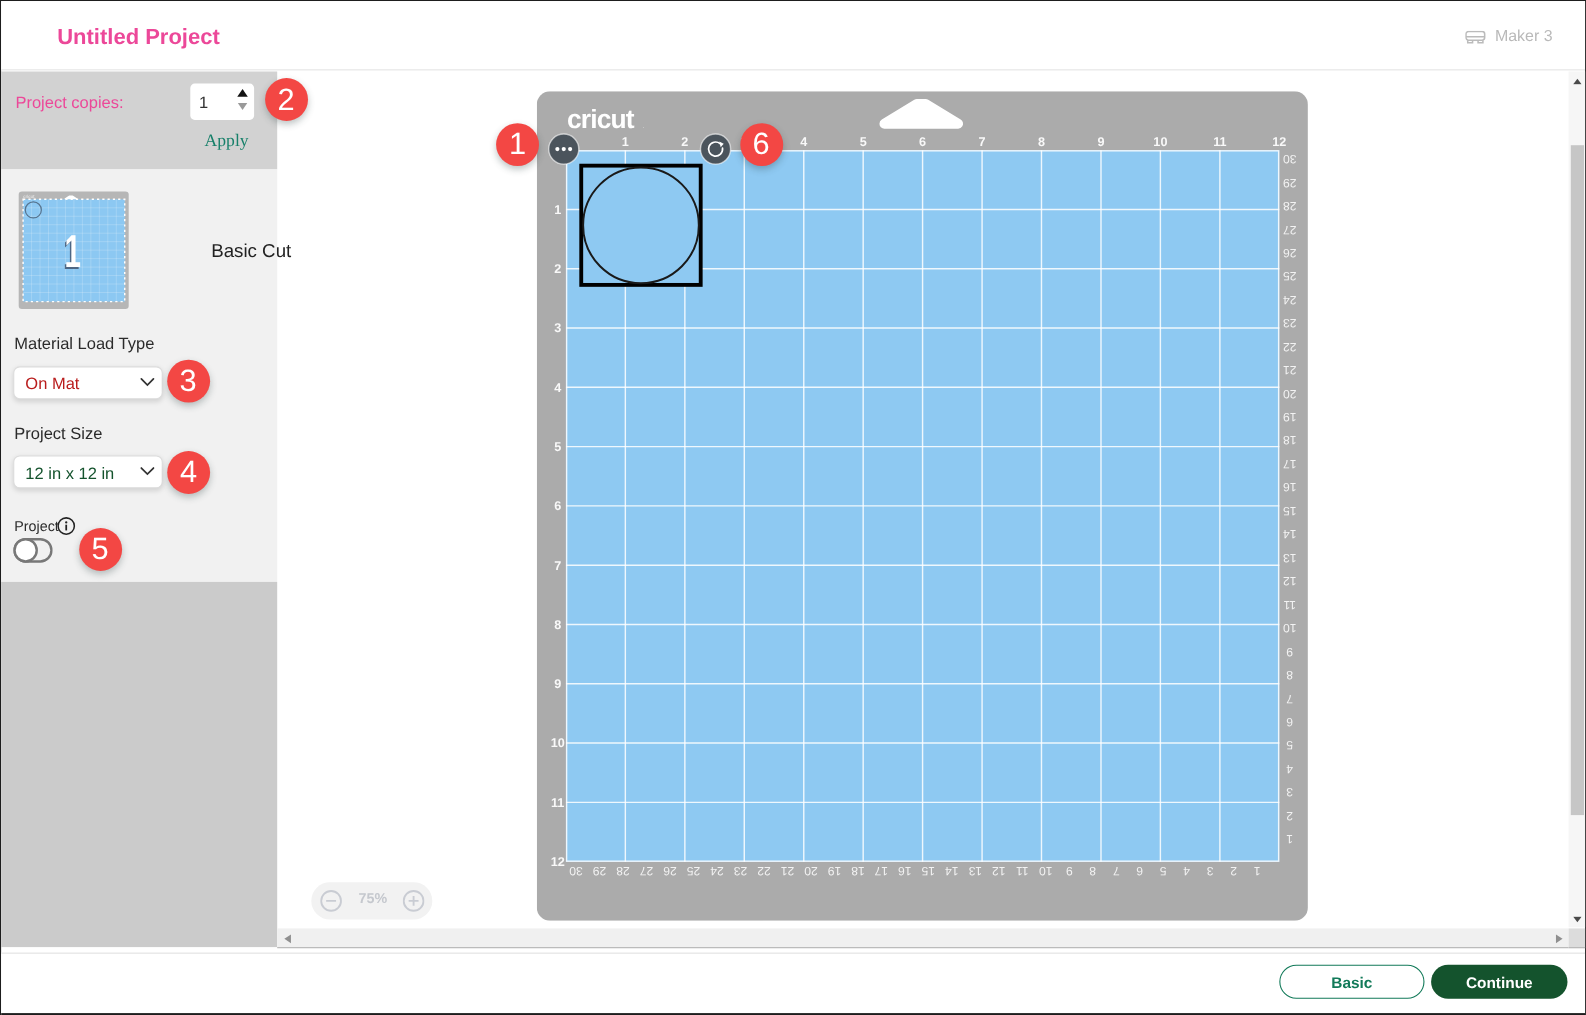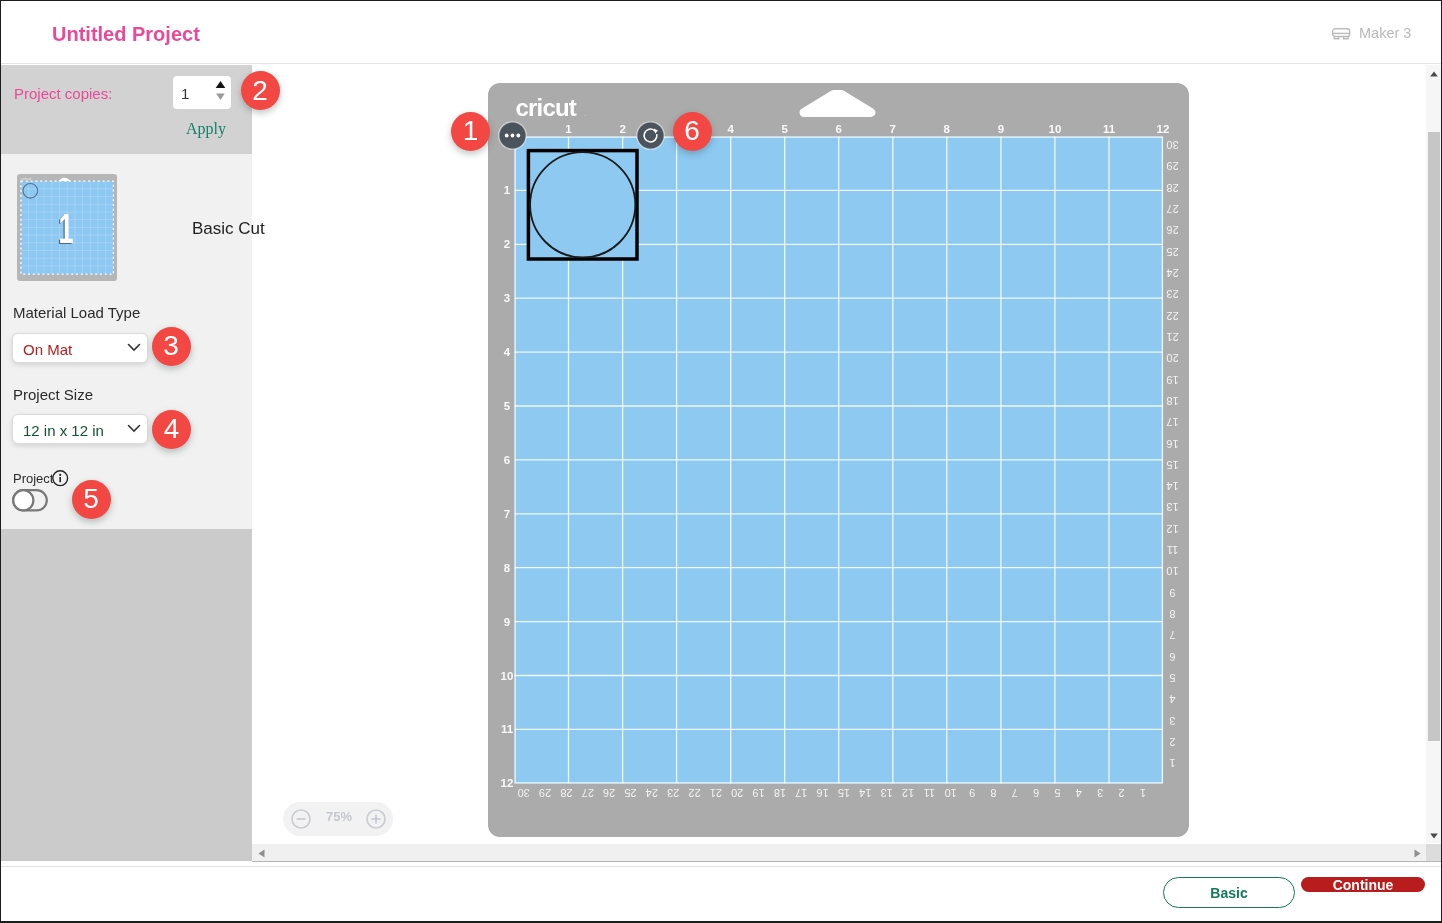--- a/index.html
+++ b/index.html
@@ -276,15 +276,15 @@
   </svg>
 
 <svg class="abs" style="left:1413px;top:848px;z-index:21;" width="7" height="9">
     <path d="M6.5 4.5 L0.5 0.5 V8.5 Z" fill="#8f8f8f"></path>
   </svg>
 
 <div class="abs" style="left:0;top:865px;width:1440px;height:56px;background:#fff;border-top:1px solid #e2e2e2;z-index:25;"></div>
 
 <div class="abs" style="left:1162px;top:876px;width:132px;height:31px;border:1px solid #127a59;border-radius:16px;background:#fff;color:#127a59;font-size:14px;font-weight:600;display:flex;align-items:center;justify-content:center;z-index:26;">Basic</div>
 
-<div class="abs" style="left:1300px;top:876px;width:124px;height:15px;border-radius:16px;background:#b91c1c;color:#fff;font-size:14px;font-weight:600;display:flex;align-items:center;justify-content:center;z-index:26;">Continue</div>
+<div class="abs" style="left:1300px;top:876px;width:124px;height:31px;border-radius:16px;background:#14532d;color:#fff;font-size:14px;font-weight:600;display:flex;align-items:center;justify-content:center;z-index:26;">Continue</div>
 
 <div class="abs" style="left:0;top:920px;width:1442px;height:3px;background:#1d1d1d;z-index:40;"></div>
 
 </body></html>

